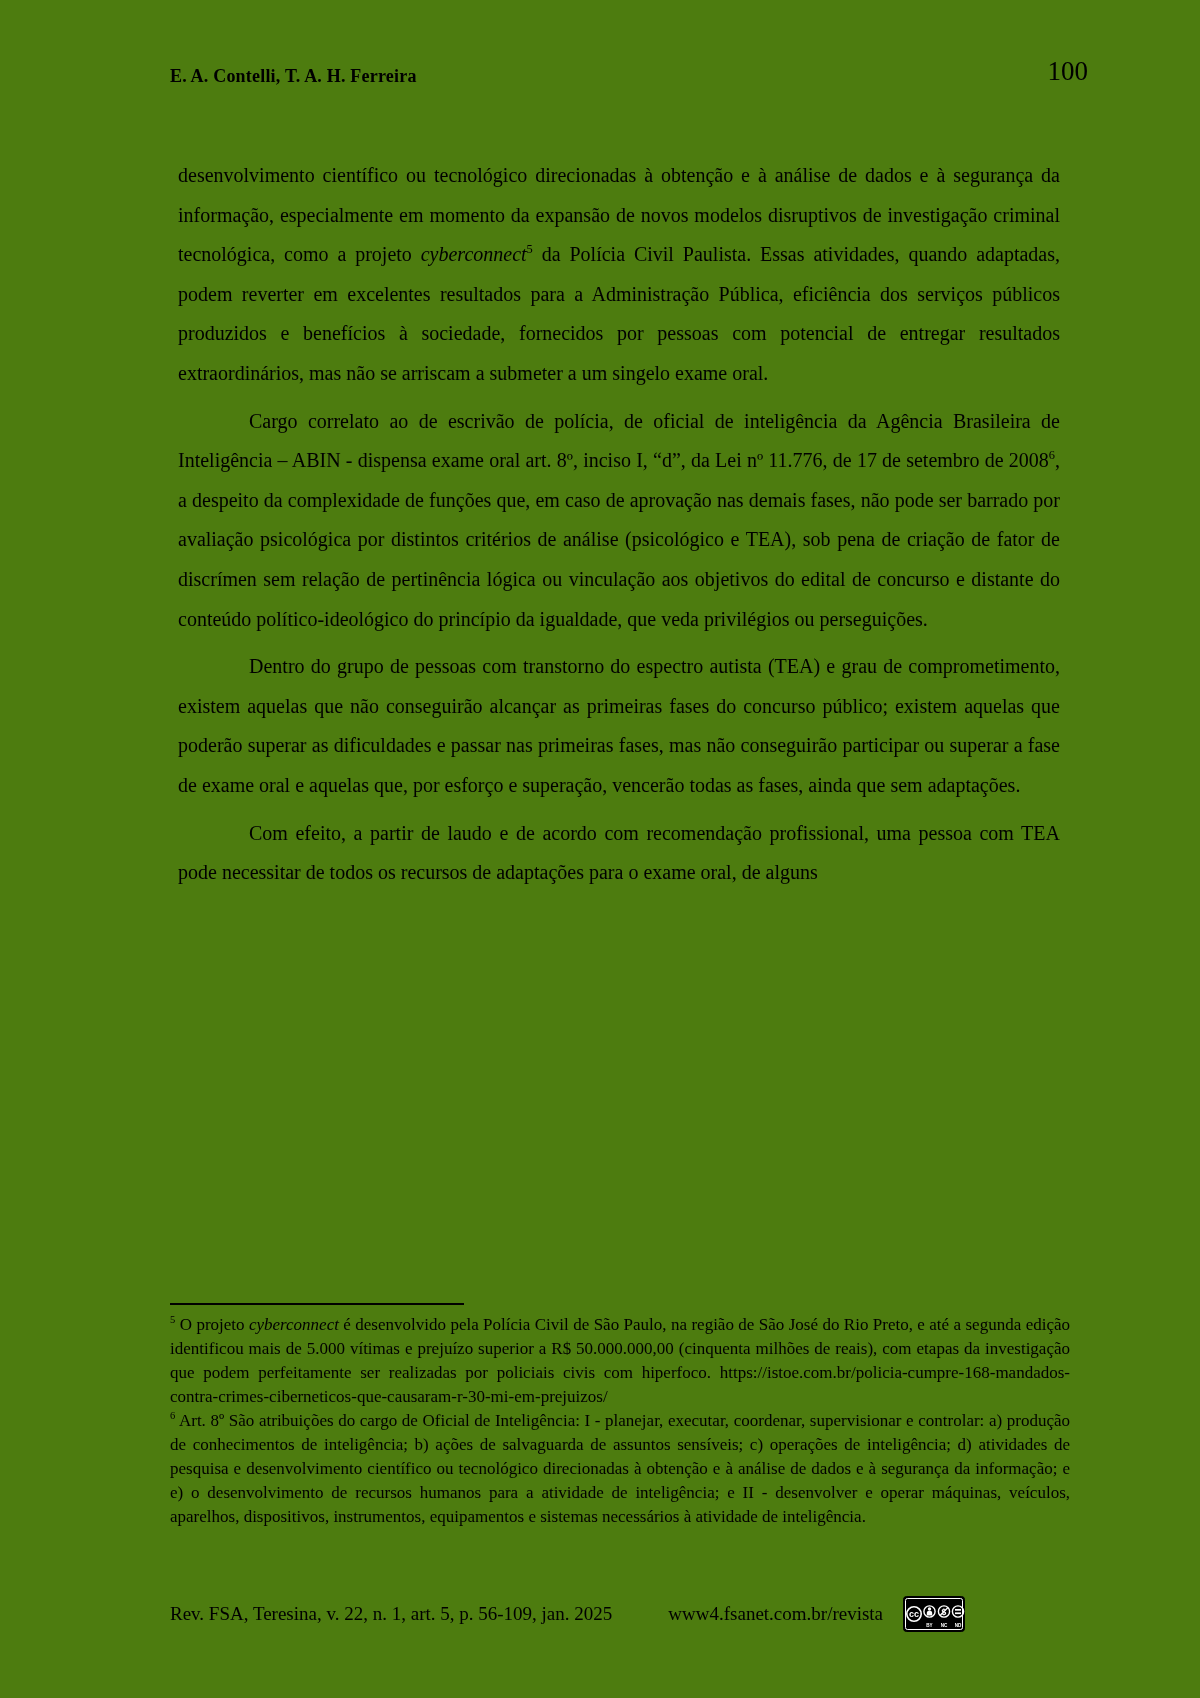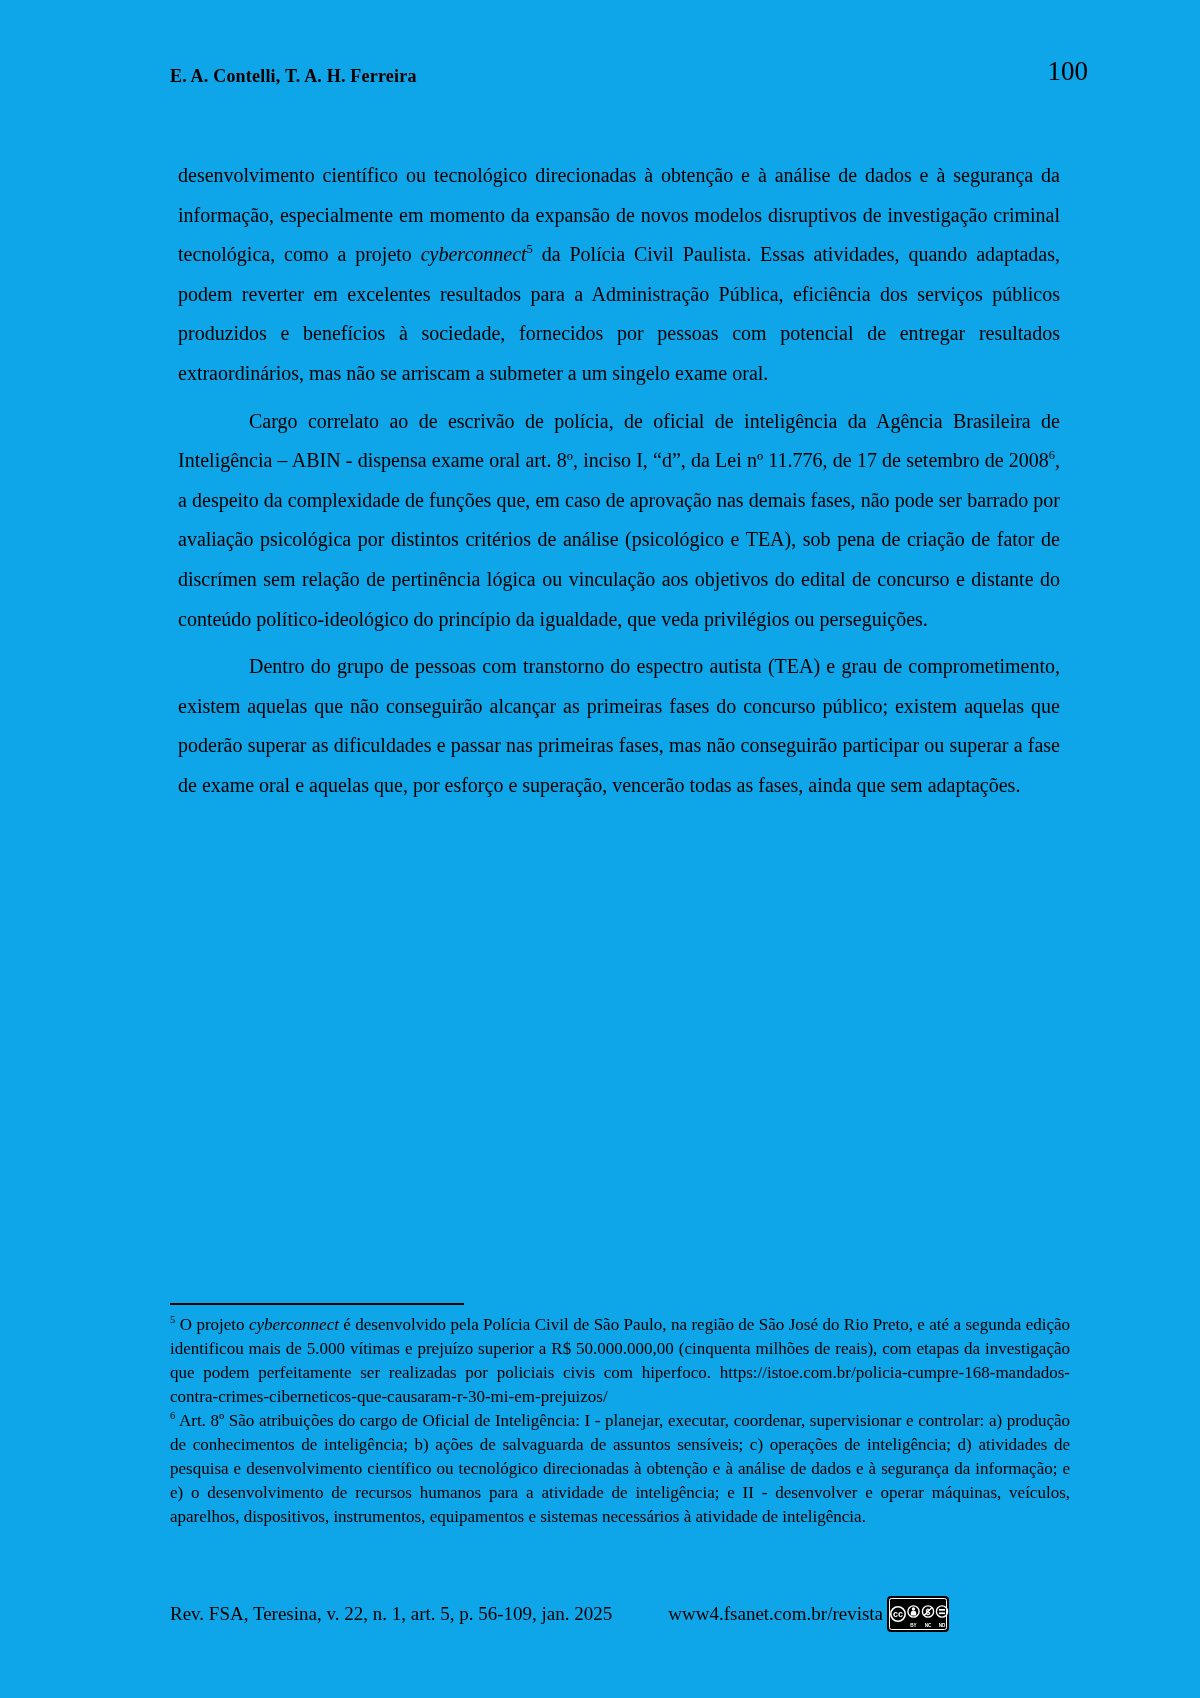--- a/index.html
+++ b/index.html
@@ -1,19 +1,19 @@
 <!DOCTYPE html>
 <html><head>
 <meta charset="utf-8">
 <style>
   html,body{margin:0;padding:0;background:#ffffff;}
   .page{
     position:relative;
     width:1200px;height:1698px;
-    background:#0ea5e9;
+    background:#4d7c0f;
     color:#000;
     font-family:"Liberation Serif", serif;
     overflow:hidden;
   }
   .running-header{
     position:absolute;
     left:170px;right:112px;top:56px;
     display:flex;justify-content:space-between;align-items:flex-end;
   }
   .authors{font-size:18px;font-weight:bold;letter-spacing:.2px;}
@@ -48,39 +48,40 @@
   .footnotes p{margin:0;padding:0;overflow-wrap:break-word;}
   .fn-marker{font-size:62%;line-height:0;vertical-align:super;}
   .page-footer{
     position:absolute;
     left:170px;top:1596px;width:900px;
     display:flex;align-items:center;
     font-size:19px;
   }
   .footer-citation{white-space:nowrap;}
   .footer-site{white-space:nowrap;margin-left:56px;color:#000;text-decoration:none;}
-  .cc-badge{margin-left:4px;display:inline-block;line-height:0;border-radius:10px;}
+  .cc-badge{margin-left:20px;display:inline-block;line-height:0;border-radius:10px;}
 </style>
 </head>
 <body>
 
 <div class="page">
 
   <div class="running-header">
     <span class="authors">E. A. Contelli, T. A. H. Ferreira</span>
     <span class="pagenum">100</span>
   </div>
 
   <div class="body-text">
     <p><span>desenvolvimento científico ou tecnológico direcionadas à obtenção e à análise de dados e à segurança da informação, especialmente em momento da expansão de novos modelos disruptivos de investigação criminal tecnológica, como a projeto </span><span class="em">cyberconnect</span><sup class="fnref">5</sup><span> da Polícia Civil Paulista. Essas atividades, quando adaptadas, podem reverter em excelentes resultados para a Administração Pública, eficiência dos serviços públicos produzidos e benefícios à sociedade, fornecidos por pessoas com potencial de entregar resultados extraordinários, mas não se arriscam a submeter a um singelo exame oral.</span></p>
 
     <p class="para-indent"><span>Cargo correlato ao de escrivão de polícia, de oficial de inteligência da Agência Brasileira de Inteligência – ABIN - dispensa exame oral art. 8º, inciso I, “d”, da Lei nº 11.776, de 17 de setembro de 2008</span><sup class="fnref">6</sup><span>, a despeito da complexidade de funções que, em caso de aprovação nas demais fases, não pode ser barrado por avaliação psicológica por distintos critérios de análise (psicológico e TEA), sob pena de criação de fator de discrímen sem relação de pertinência lógica ou vinculação aos objetivos do edital de concurso e distante do conteúdo político-ideológico do princípio da igualdade, que veda privilégios ou perseguições.</span></p>
 
 
     <p class="para-indent">Dentro do grupo de pessoas com transtorno do espectro autista (TEA) e grau de comprometimento, existem aquelas que não conseguirão alcançar as primeiras fases do concurso público; existem aquelas que poderão superar as dificuldades e passar nas primeiras fases, mas não conseguirão participar ou superar a fase de exame oral e aquelas que, por esforço e superação, vencerão todas as fases, ainda que sem adaptações.</p>
+    <p class="para-indent">Com efeito, a partir de laudo e de acordo com recomendação profissional, uma pessoa com TEA pode necessitar de todos os recursos de adaptações para o exame oral, de alguns</p>
   </div>
 
   <div class="fn-separator"></div>
 
   <div class="footnotes">
     <p><sup class="fn-marker">5</sup><span> O projeto </span><span class="em">cyberconnect</span><span> é desenvolvido pela Polícia Civil de São Paulo, na região de São José do Rio Preto, e até a segunda edição identificou mais de 5.000 vítimas e prejuízo superior a R$ 50.000.000,00 (cinquenta milhões de reais), com etapas da investigação que podem perfeitamente ser realizadas por policiais civis com hiperfoco. </span><span>https://istoe.com.br/policia-cumpre-168-mandados-contra-crimes-ciberneticos-que-causaram-r-30-mi-em-prejuizos/</span></p>
 
     <p><sup class="fn-marker">6</sup><span> Art. 8º  São atribuições do cargo de Oficial de Inteligência: I - planejar, executar, coordenar, supervisionar e controlar: a) produção de conhecimentos de inteligência; b) ações de salvaguarda de assuntos sensíveis; c) operações de inteligência; d) atividades de pesquisa e desenvolvimento científico ou tecnológico direcionadas à obtenção e à análise de dados e à segurança da informação; e e) o desenvolvimento de recursos humanos para a atividade de inteligência; e II - desenvolver e operar máquinas, veículos, aparelhos, dispositivos, instrumentos, equipamentos e sistemas necessários à atividade de inteligência.</span></p>
   </div>
 

